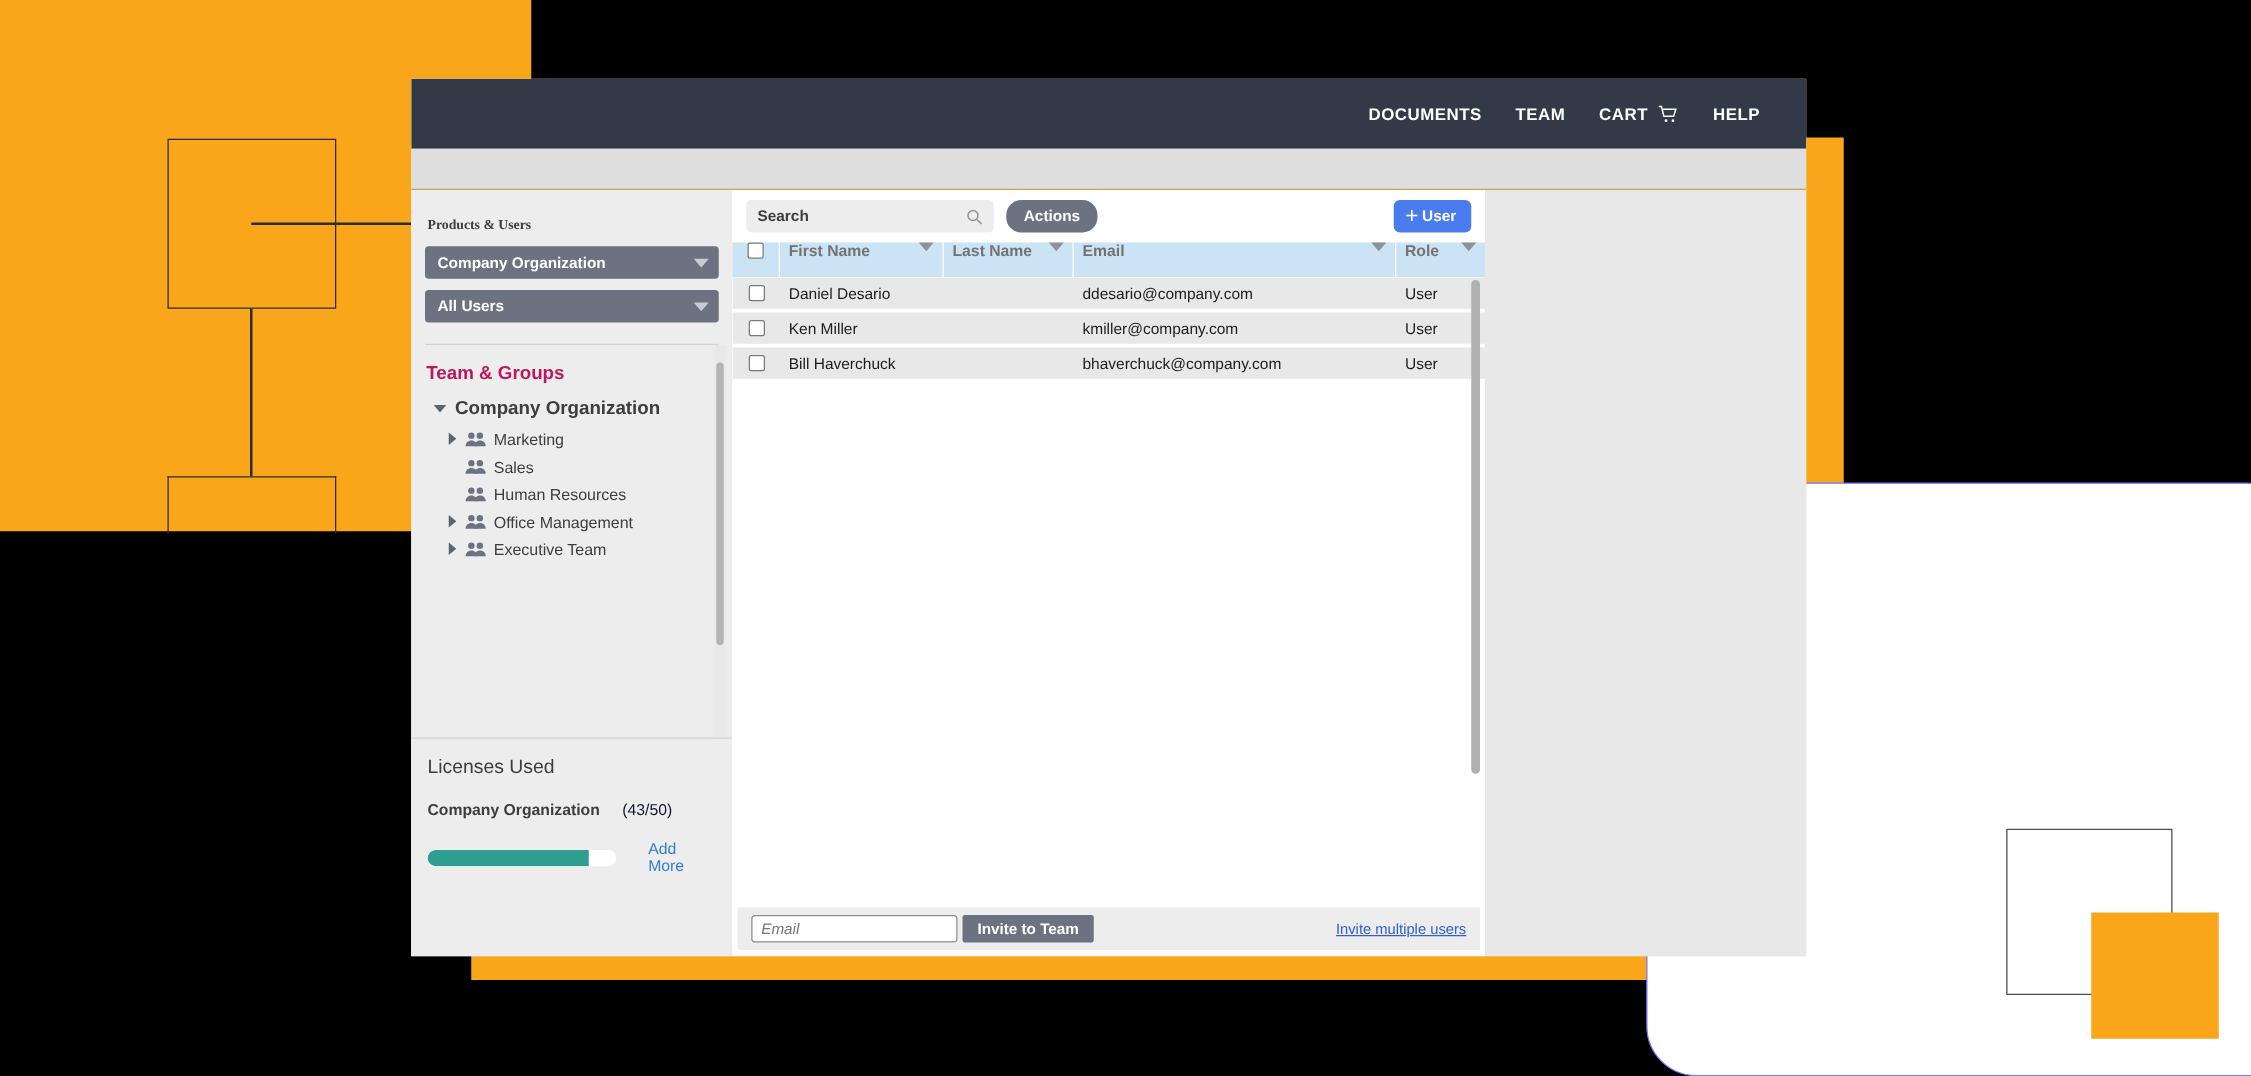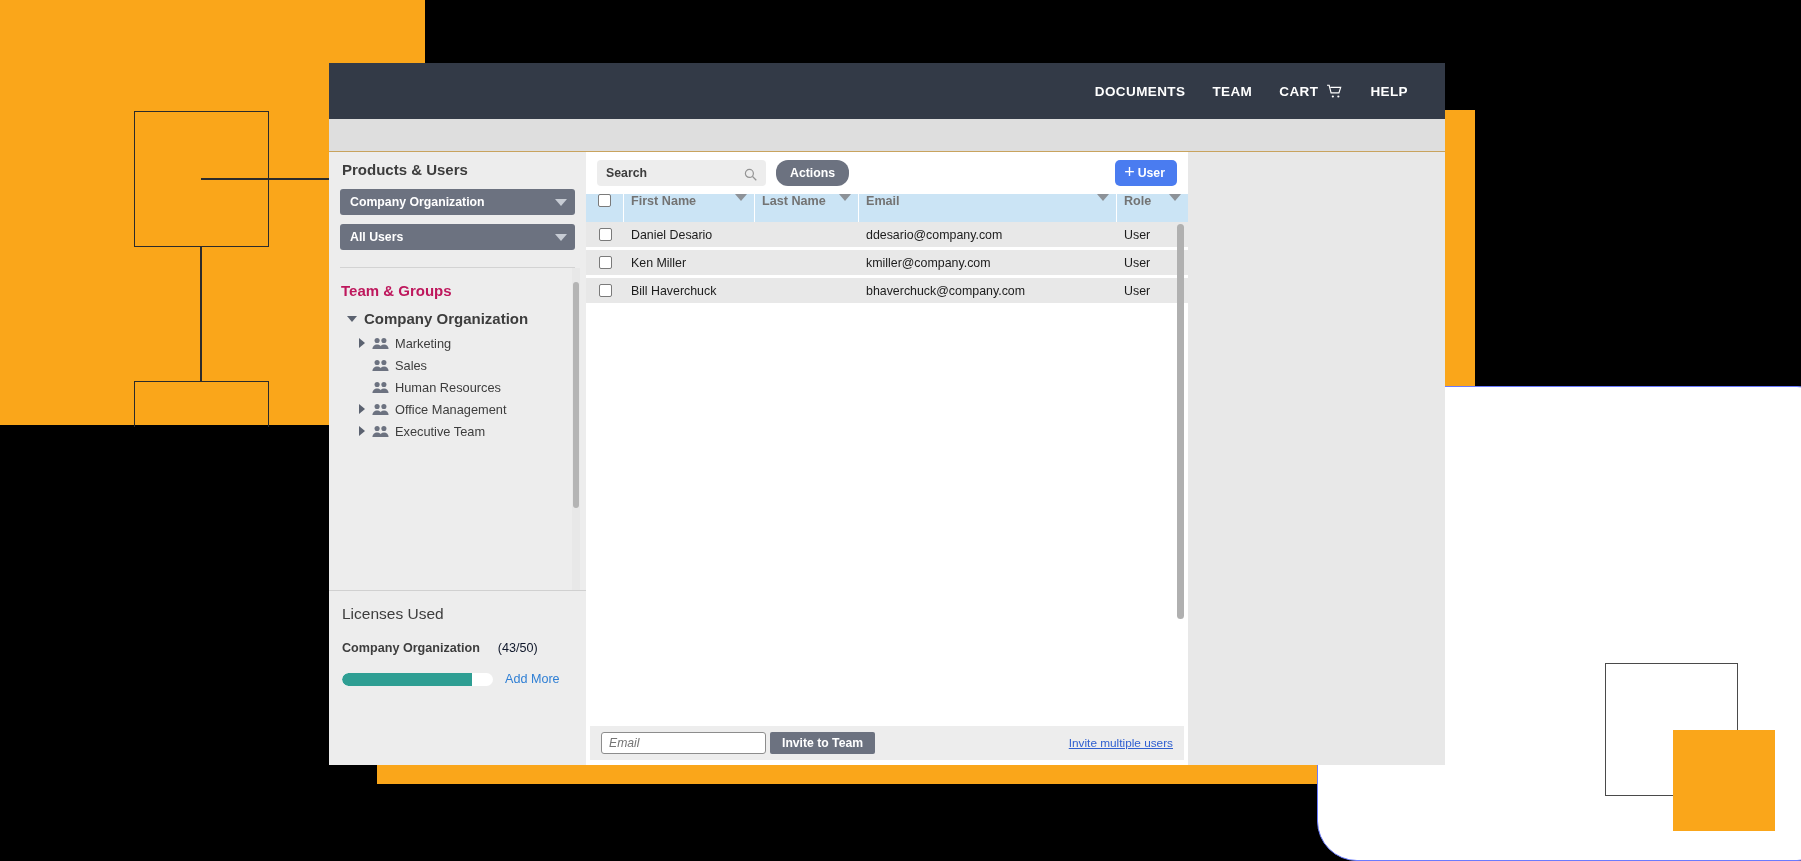--- a/index.html
+++ b/index.html
@@ -73,22 +73,23 @@
   .subbar { height: 33px; background: #dedede; border-bottom: 1.5px solid #c8a35e; }
 
   .body-area { display: flex; height: 613px; background: #e8e8e8; }
 
   
   .sidebar {
     width: 257px; background: #ededed; display: flex; flex-direction: column;
     flex-shrink: 0;
   }
   .sb-title {
-    font-size: 15px; font-weight: 700; color: #3d3d3d;
-    padding: 9px 0 11px 13px;
+    font-size: 11px; font-weight: 700; color: #3d3d3d;
+    padding: 22px 0 11px 13px;
+    font-family: Liberation Serif, serif;
   }
   .sb-select {
     margin: 0 11px 9px 11px; height: 26px; background: #6c7280;
     border-radius: 3px; display: flex; align-items: center;
     justify-content: space-between; padding: 0 8px 0 10px; cursor: pointer;
   }
   .sb-select-label { color: #fff; font-size: 12.3px; font-weight: 700; }
   .caret-down {
     width: 0; height: 0; border-left: 6px solid transparent;
     border-right: 6px solid transparent; border-top: 7px solid #c7ccd4;
@@ -124,39 +125,39 @@
   .sb-lic {
     border-top: 1px solid #d0d0d0; padding: 14px 13px 0 13px; background: #ededed;
     height: 175px;
   }
   .lic-title { font-size: 15.5px; font-weight: 400; color: #3d3d3d; }
   .lic-row {
     display: flex; align-items: baseline; gap: 18px; margin-top: 18px;
   }
   .lic-org { font-size: 12.6px; font-weight: 700; color: #3d3d3d; }
   .lic-count { font-size: 12.6px; color: #0f172a; }
-  .lic-bar-row { display: flex; align-items: center; gap: 12px; margin-top: 17px; }
+  .lic-bar-row { display: flex; align-items: center; gap: 26px; margin-top: 17px; }
   .lic-bar {
     width: 151px; height: 13px; background: #ffffff; border-radius: 7px;
     overflow: hidden;
   }
   .lic-bar-fill { height: 100%; background: #2e9e93; border-radius: 7px 0 0 7px; }
   .lic-addmore { font-size: 12.6px; color: #2f7fd4; cursor: pointer; }
 
   
   .main-panel {
     width: 602px; flex-shrink: 0; background: #ffffff;
     display: flex; flex-direction: column; position: relative;
   }
   .toolbar {
     height: 42px; display: flex; align-items: center; padding: 0 11px;
     gap: 10px; background: #fff;
   }
   .search-box {
-    width: 169px; height: 26px; background: #ededed; border-radius: 4px;
+    width: 198px; height: 26px; background: #ededed; border-radius: 4px;
     display: flex; align-items: center; justify-content: space-between;
     padding: 0 9px; cursor: text;
   }
   .search-text { font-size: 12.3px; font-weight: 700; color: #3d3d3d; }
   .search-icon { width: 13px; height: 13px; opacity: 0.55; }
   .actions-btn {
     height: 26px; background: #6c7280; border-radius: 12px; color: #fff;
     font-size: 12.3px; font-weight: 700; padding: 0 14px;
     display: flex; align-items: center; cursor: pointer; border: none;
   }

